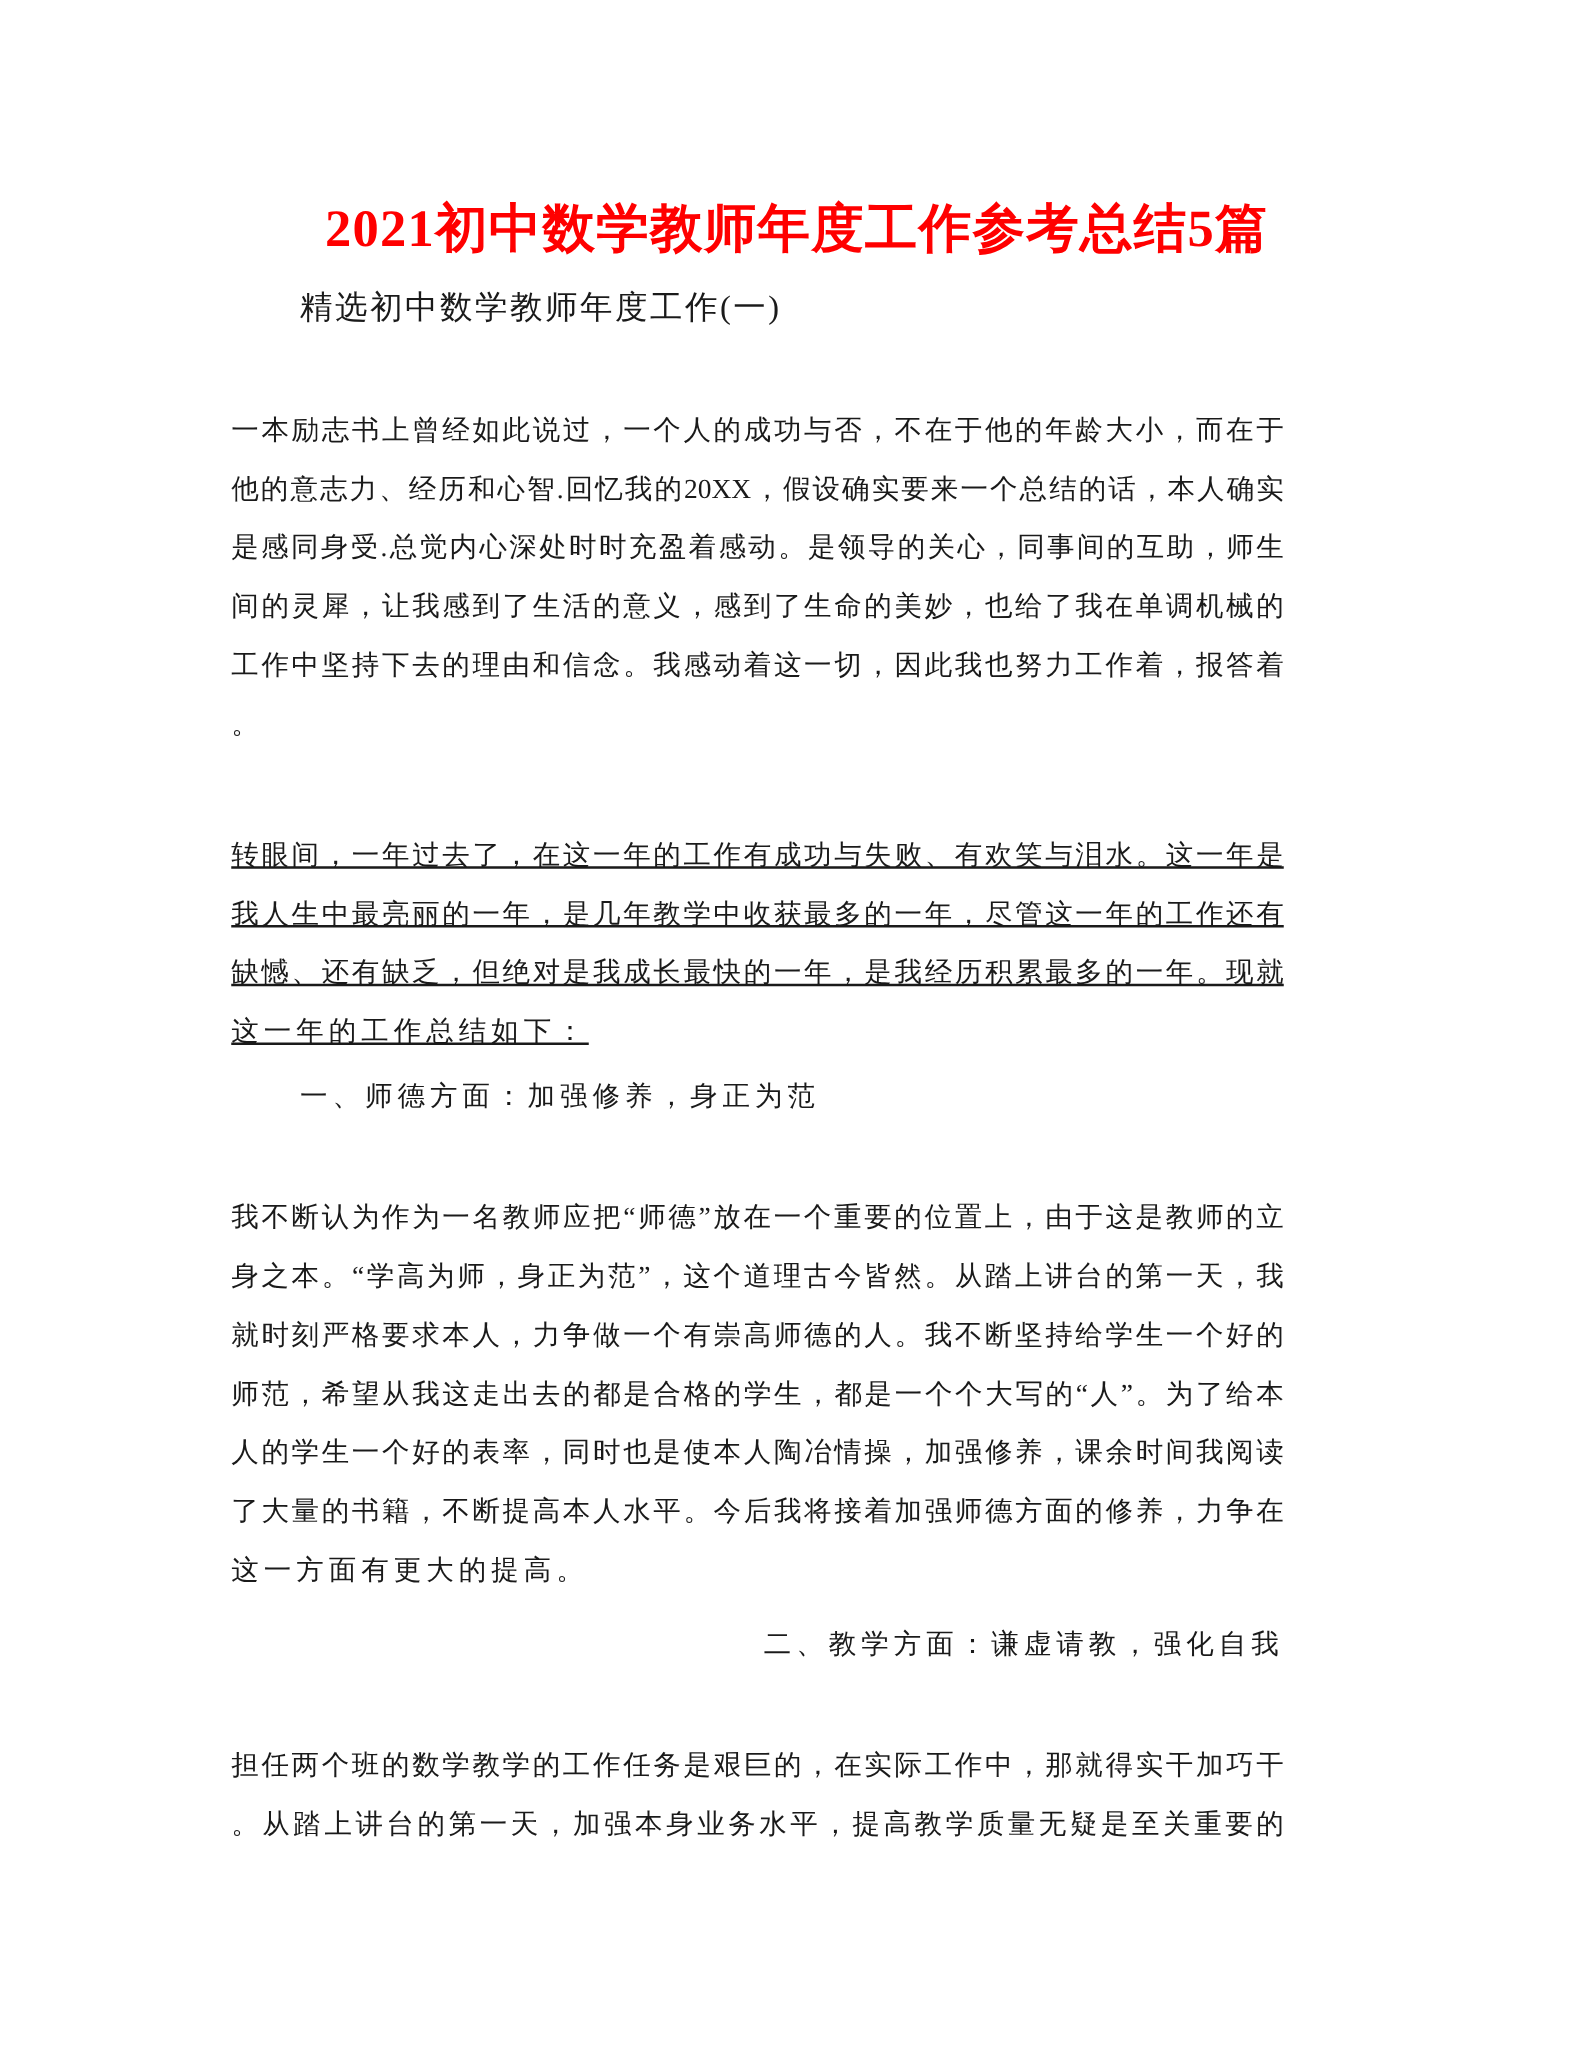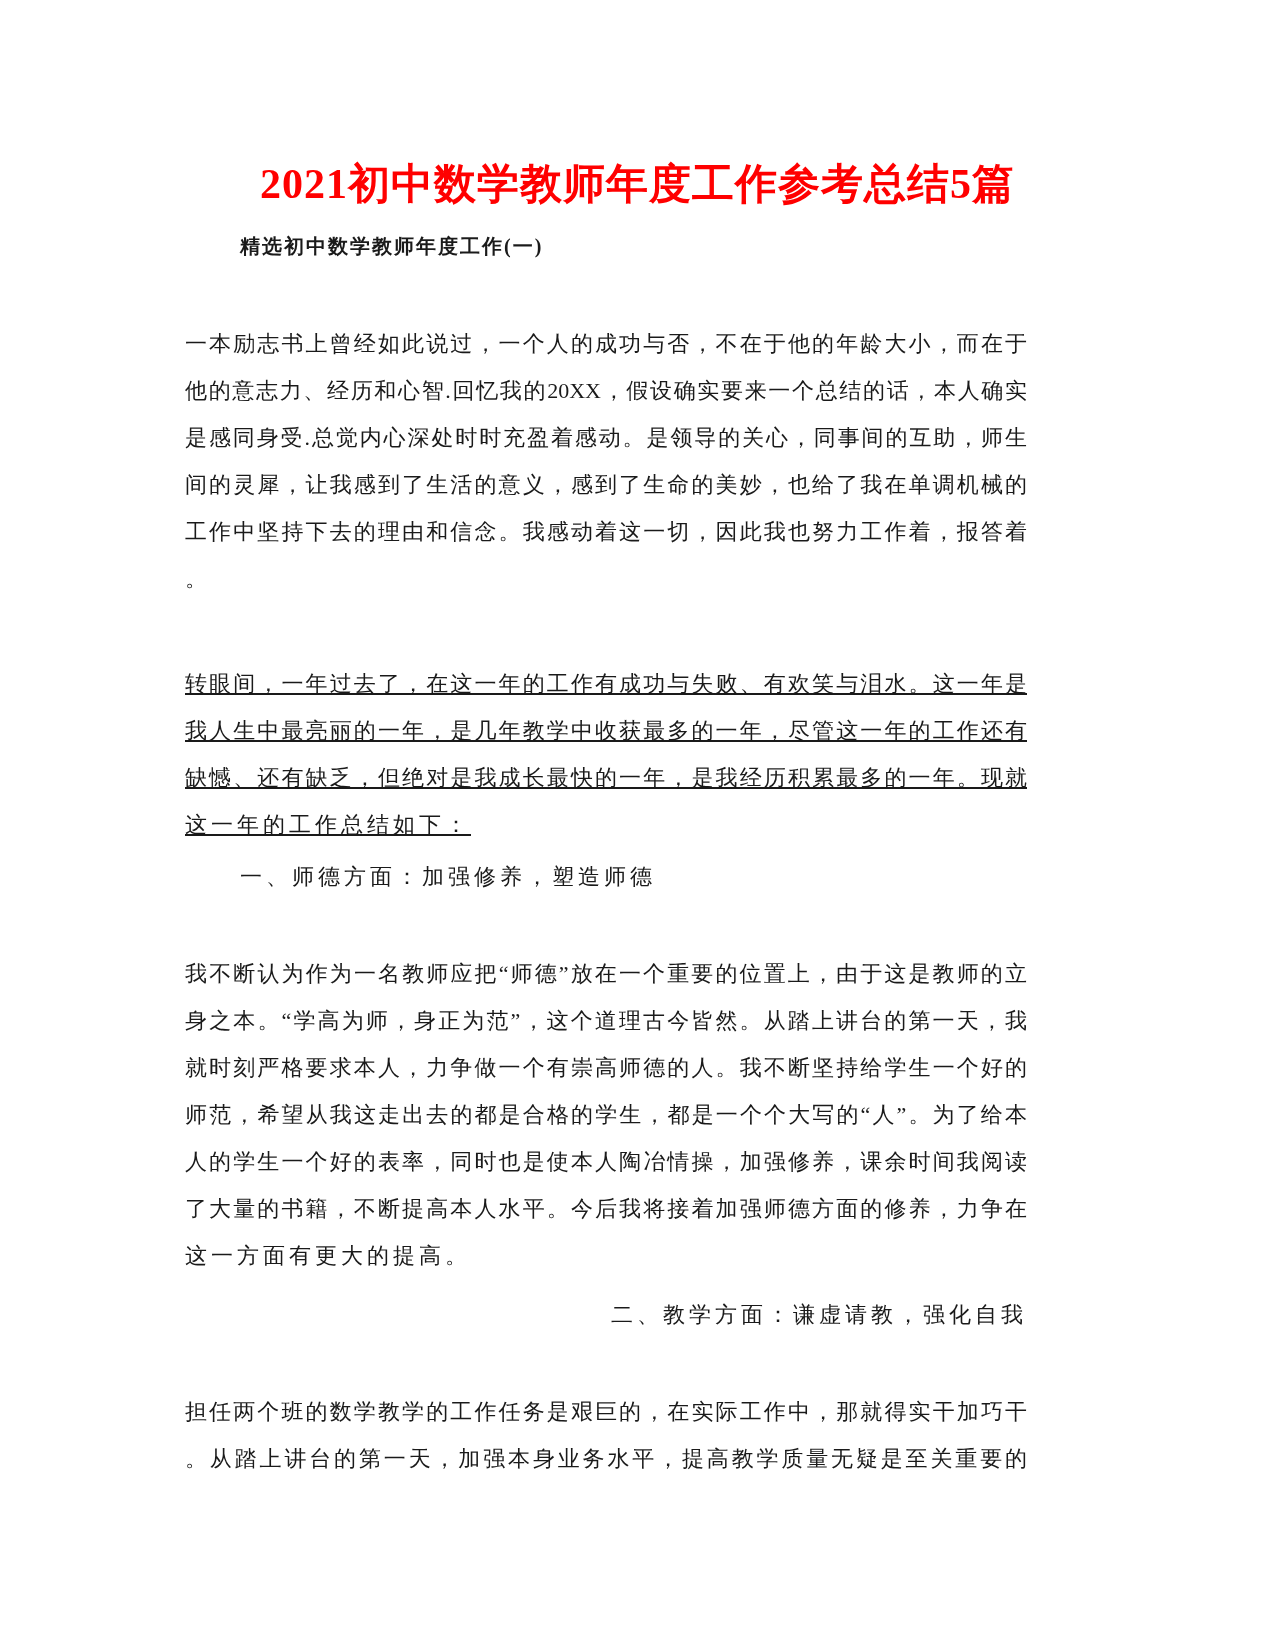--- a/index.html
+++ b/index.html
@@ -49,24 +49,23 @@
   .short {
     letter-spacing: 4px;
     white-space: nowrap;
   }
   .indent {
     padding-left: 55px;
   }
   .subtitle-line {
     height: 34px;
     line-height: 34px;
-    font-size: 20px;
+    font-size: 26px;
     letter-spacing: 2px;
     white-space: nowrap;
-    font-weight: bold;
   }
 </style>
 </head>
 <body>
 
 <div class="page">
 
   <div class="doc-title">2021初中数学教师年度工作参考总结5篇</div>
 
   <div class="block" style="top:229px;">
@@ -83,21 +82,21 @@
   </div>
 
   <div class="block" style="top:660px;text-decoration:underline;">
     <div class="line fill">转眼间，一年过去了，在这一年的工作有成功与失败、有欢笑与泪水。这一年是</div>
     <div class="line fill">我人生中最亮丽的一年，是几年教学中收获最多的一年，尽管这一年的工作还有</div>
     <div class="line fill">缺憾、还有缺乏，但绝对是我成长最快的一年，是我经历积累最多的一年。现就</div>
     <div class="line short">这一年的工作总结如下：</div>
   </div>
 
   <div class="block" style="top:853px;">
-    <div class="line short indent">一、师德方面：加强修养，塑造师德</div>
+    <div class="line short indent">一、师德方面：加强修养，身正为范</div>
   </div>
 
   <div class="block" style="top:950px;">
     <div class="line fill">我不断认为作为一名教师应把“师德”放在一个重要的位置上，由于这是教师的立</div>
     <div class="line fill">身之本。“学高为师，身正为范”，这个道理古今皆然。从踏上讲台的第一天，我</div>
     <div class="line fill">就时刻严格要求本人，力争做一个有崇高师德的人。我不断坚持给学生一个好的</div>
     <div class="line fill">师范，希望从我这走出去的都是合格的学生，都是一个个大写的“人”。为了给本</div>
     <div class="line fill">人的学生一个好的表率，同时也是使本人陶冶情操，加强修养，课余时间我阅读</div>
     <div class="line fill">了大量的书籍，不断提高本人水平。今后我将接着加强师德方面的修养，力争在</div>
     <div class="line short">这一方面有更大的提高。</div>

